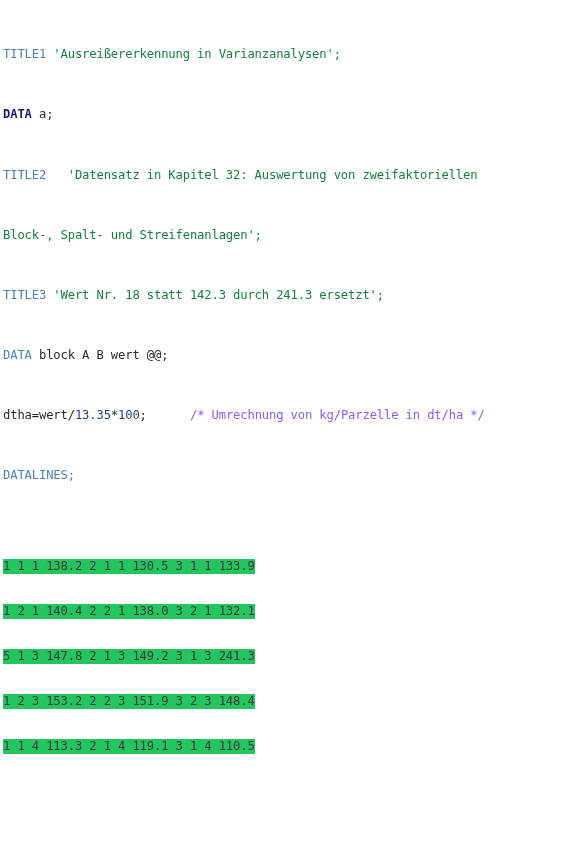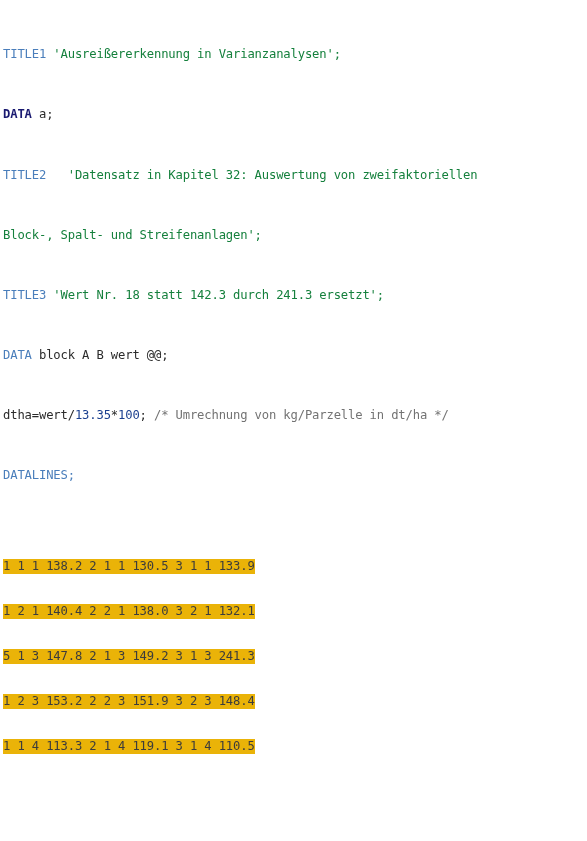--- a/index.html
+++ b/index.html
@@ -21,26 +21,26 @@
     letter-spacing: -0.15px;
   }
   .line {
     white-space: pre;
     min-height: 15.05px;
   }
   
   .kw      { color: #191970; font-weight: bold; }          
   .stmt    { color: #4a7ebb; margin-top: 29px; }                             
   .str     { color: #15803d; }                             
-  .cmt     { color: #737373; }                             
+  .cmt     { color: #8b5cf6; margin-left: 36px; }                             
   .num     { color: #1a3f8f; font-weight: normal; }          
   .plain   { color: #2b2b2b; }                             
   
   .hl {
-    background: #eab308;
+    background: #22c55e;
     display: inline-block;
     color: #3c3c3c;
   }
   .datablock .line { line-height: 15.05px; }
 </style>
 </head>
 <body>
 
 <div id="code">
 

